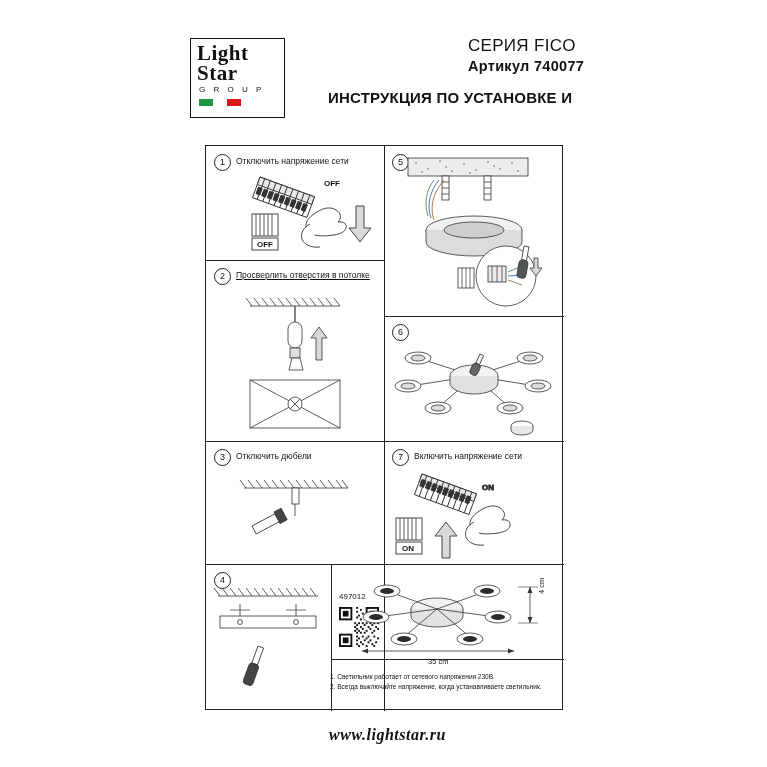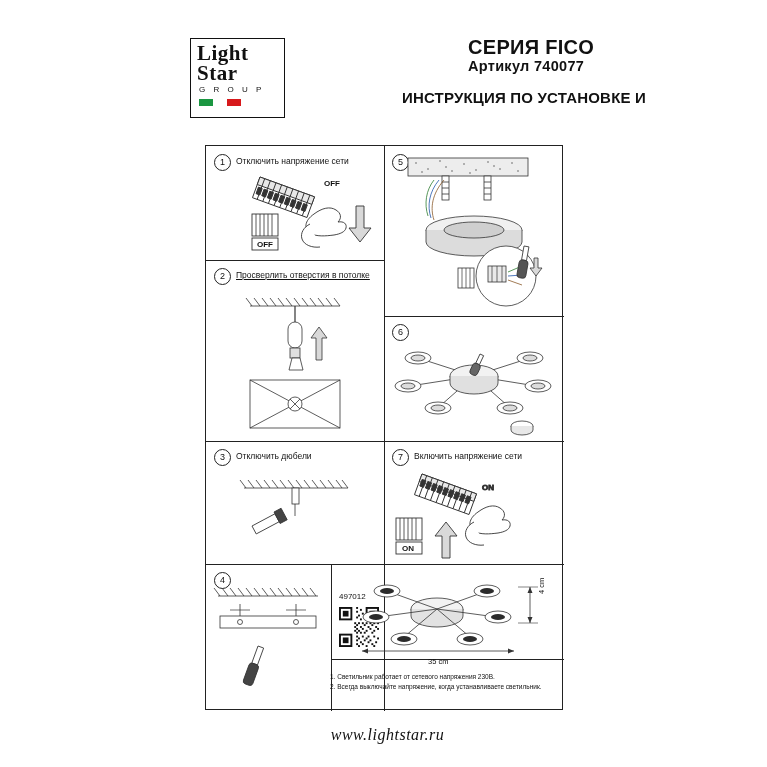--- a/index.html
+++ b/index.html
@@ -39,29 +39,29 @@
   .logo-flag{
     position:absolute;left:8px;top:60px;width:42px;height:7px;display:flex;
   }
   .logo-flag i{flex:1;display:block;height:100%;}
   .logo-flag i:nth-child(1){background:#1a9641;}
   .logo-flag i:nth-child(2){background:#ffffff;}
   .logo-flag i:nth-child(3){background:#d7191c;}
 
   .series{
     position:absolute;left:278px;top:0;width:250px;
-    font-size:20px;font-weight:bold;letter-spacing:0.3px;
+    font-size:17px;font-weight:normal;letter-spacing:0.3px;
   }
   .article{
     position:absolute;left:278px;top:22px;width:250px;
     font-size:14.5px;font-weight:bold;letter-spacing:0.3px;
   }
   .instr{
     position:absolute;left:138px;top:52px;width:392px;
-    text-align:center;
+    text-align:left;
     font-size:15px;font-weight:bold;line-height:20px;
     letter-spacing:0.2px;
   }
 
   
   .grid{
     position:absolute;left:205px;top:145px;
     width:358px;height:565px;
     border:1px solid #222;
     box-sizing:border-box;
@@ -80,21 +80,21 @@
   }
 
   
   .notes{
     position:absolute;left:330px;top:672px;width:232px;
     font-size:6.5px;line-height:10px;color:#111;
   }
   .site{
     position:absolute;left:0;right:0;top:726px;text-align:center;
     font-family:"Liberation Serif", serif;
-    font-style:italic;font-weight:normal;font-size:16px;letter-spacing:0.5px;margin-left:8px;
+    font-style:italic;font-weight:bold;font-size:16px;letter-spacing:0.5px;margin-left:8px;
   }
 
   .code-label{position:absolute;left:339px;top:592px;font-size:8px;}
 
   
   .dim{position:absolute;font-size:7.5px;color:#111;}
 </style>
 </head>
 <body>
 

